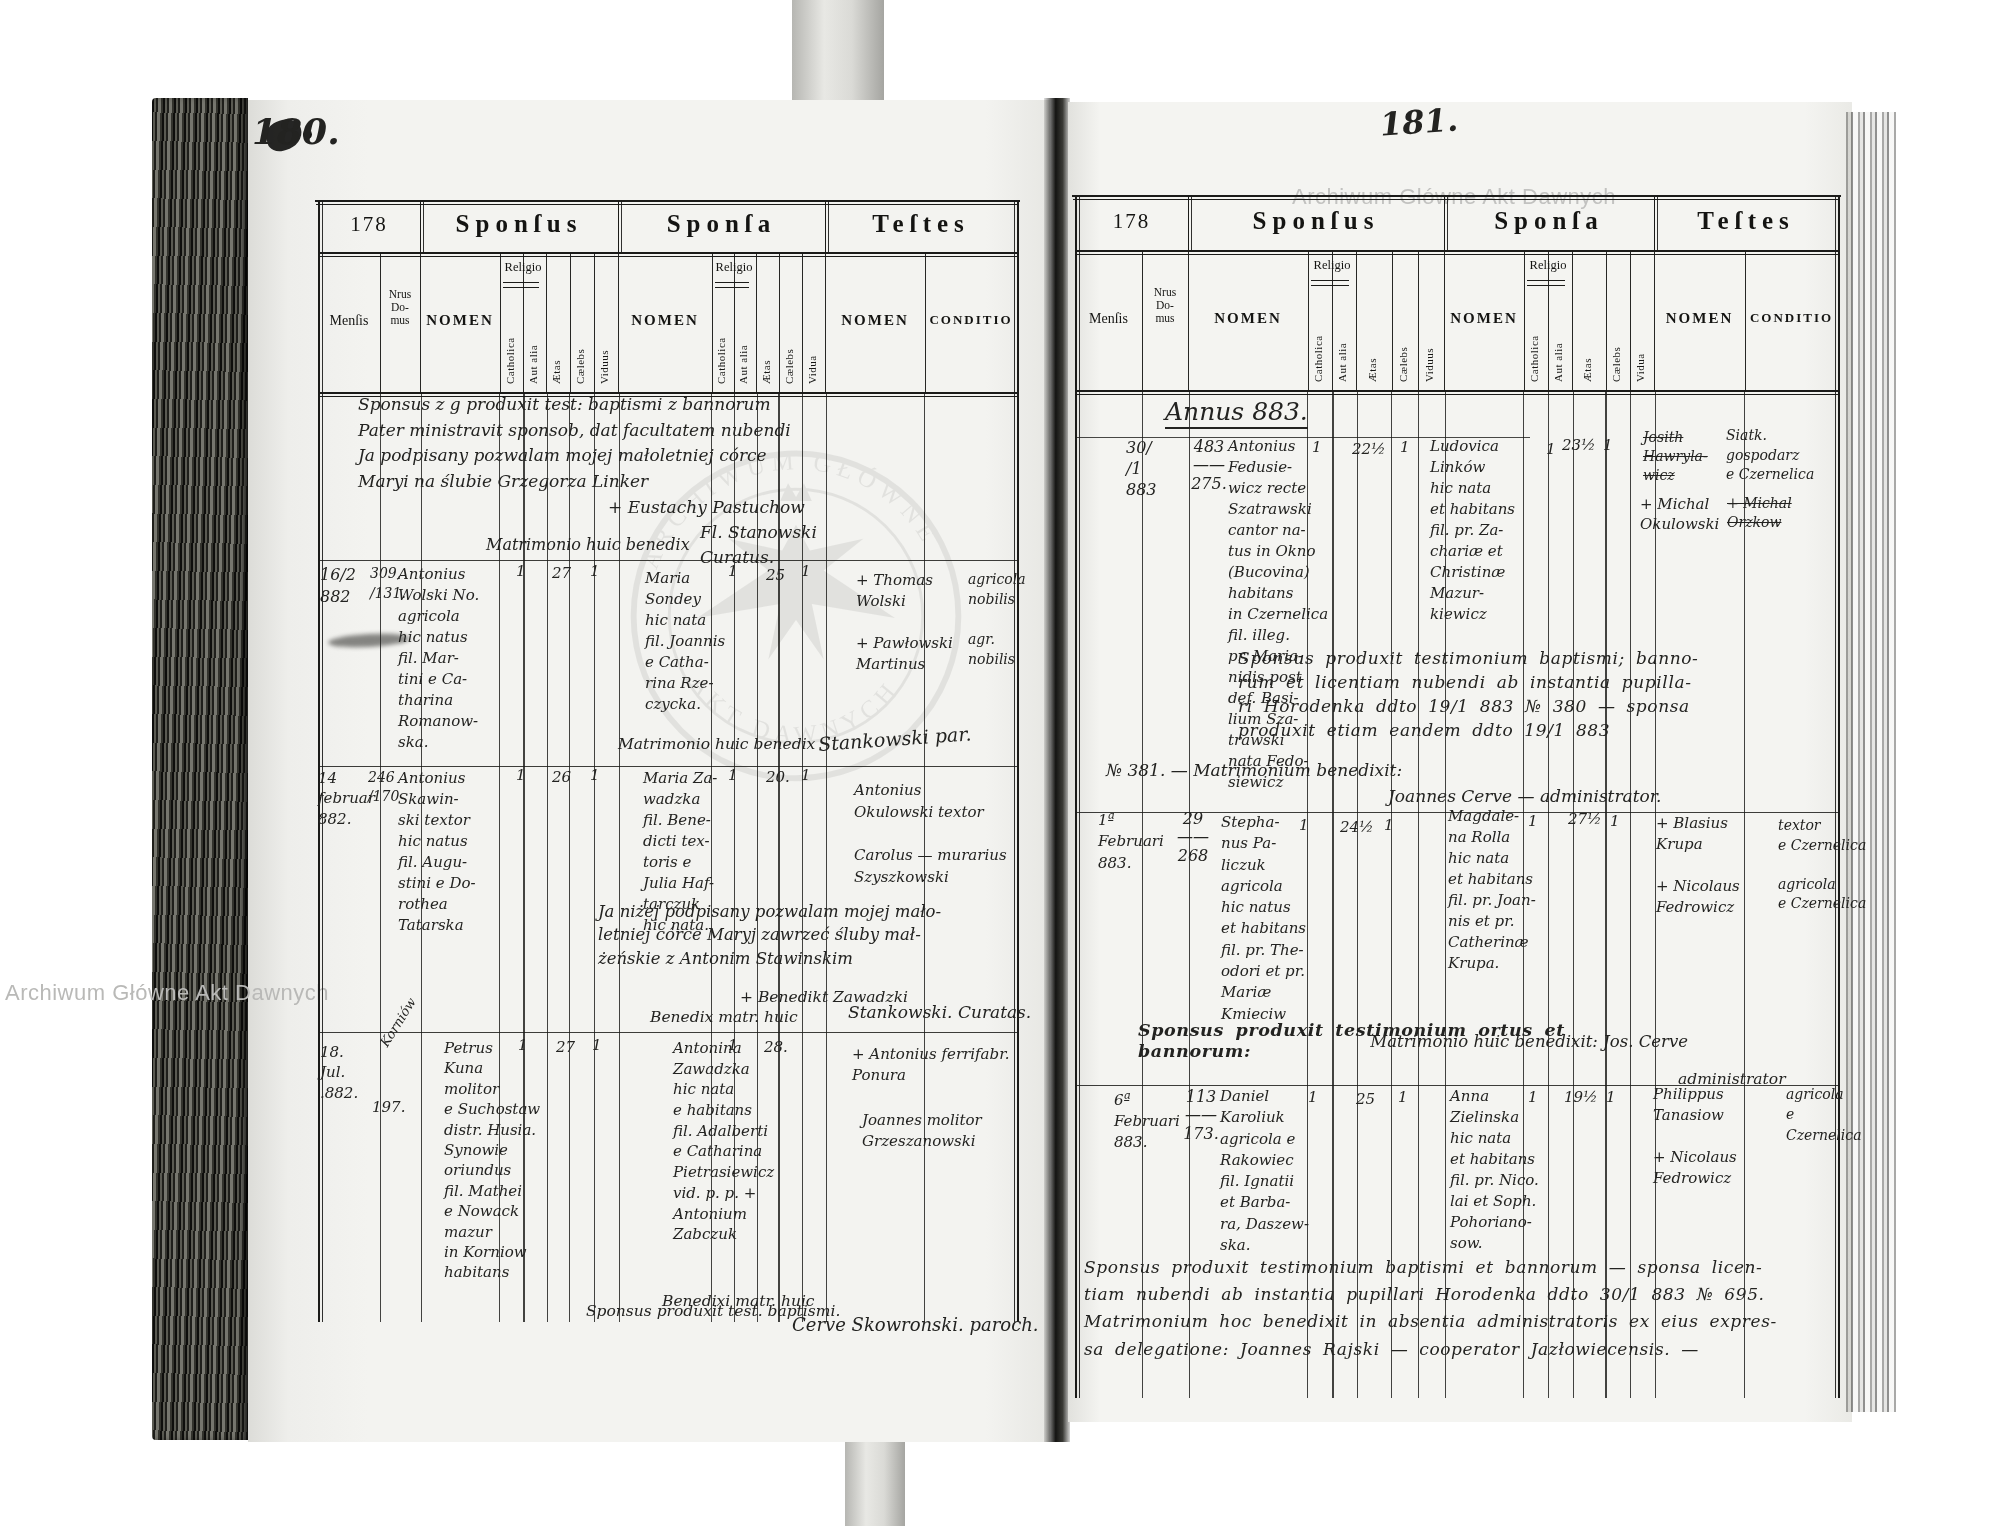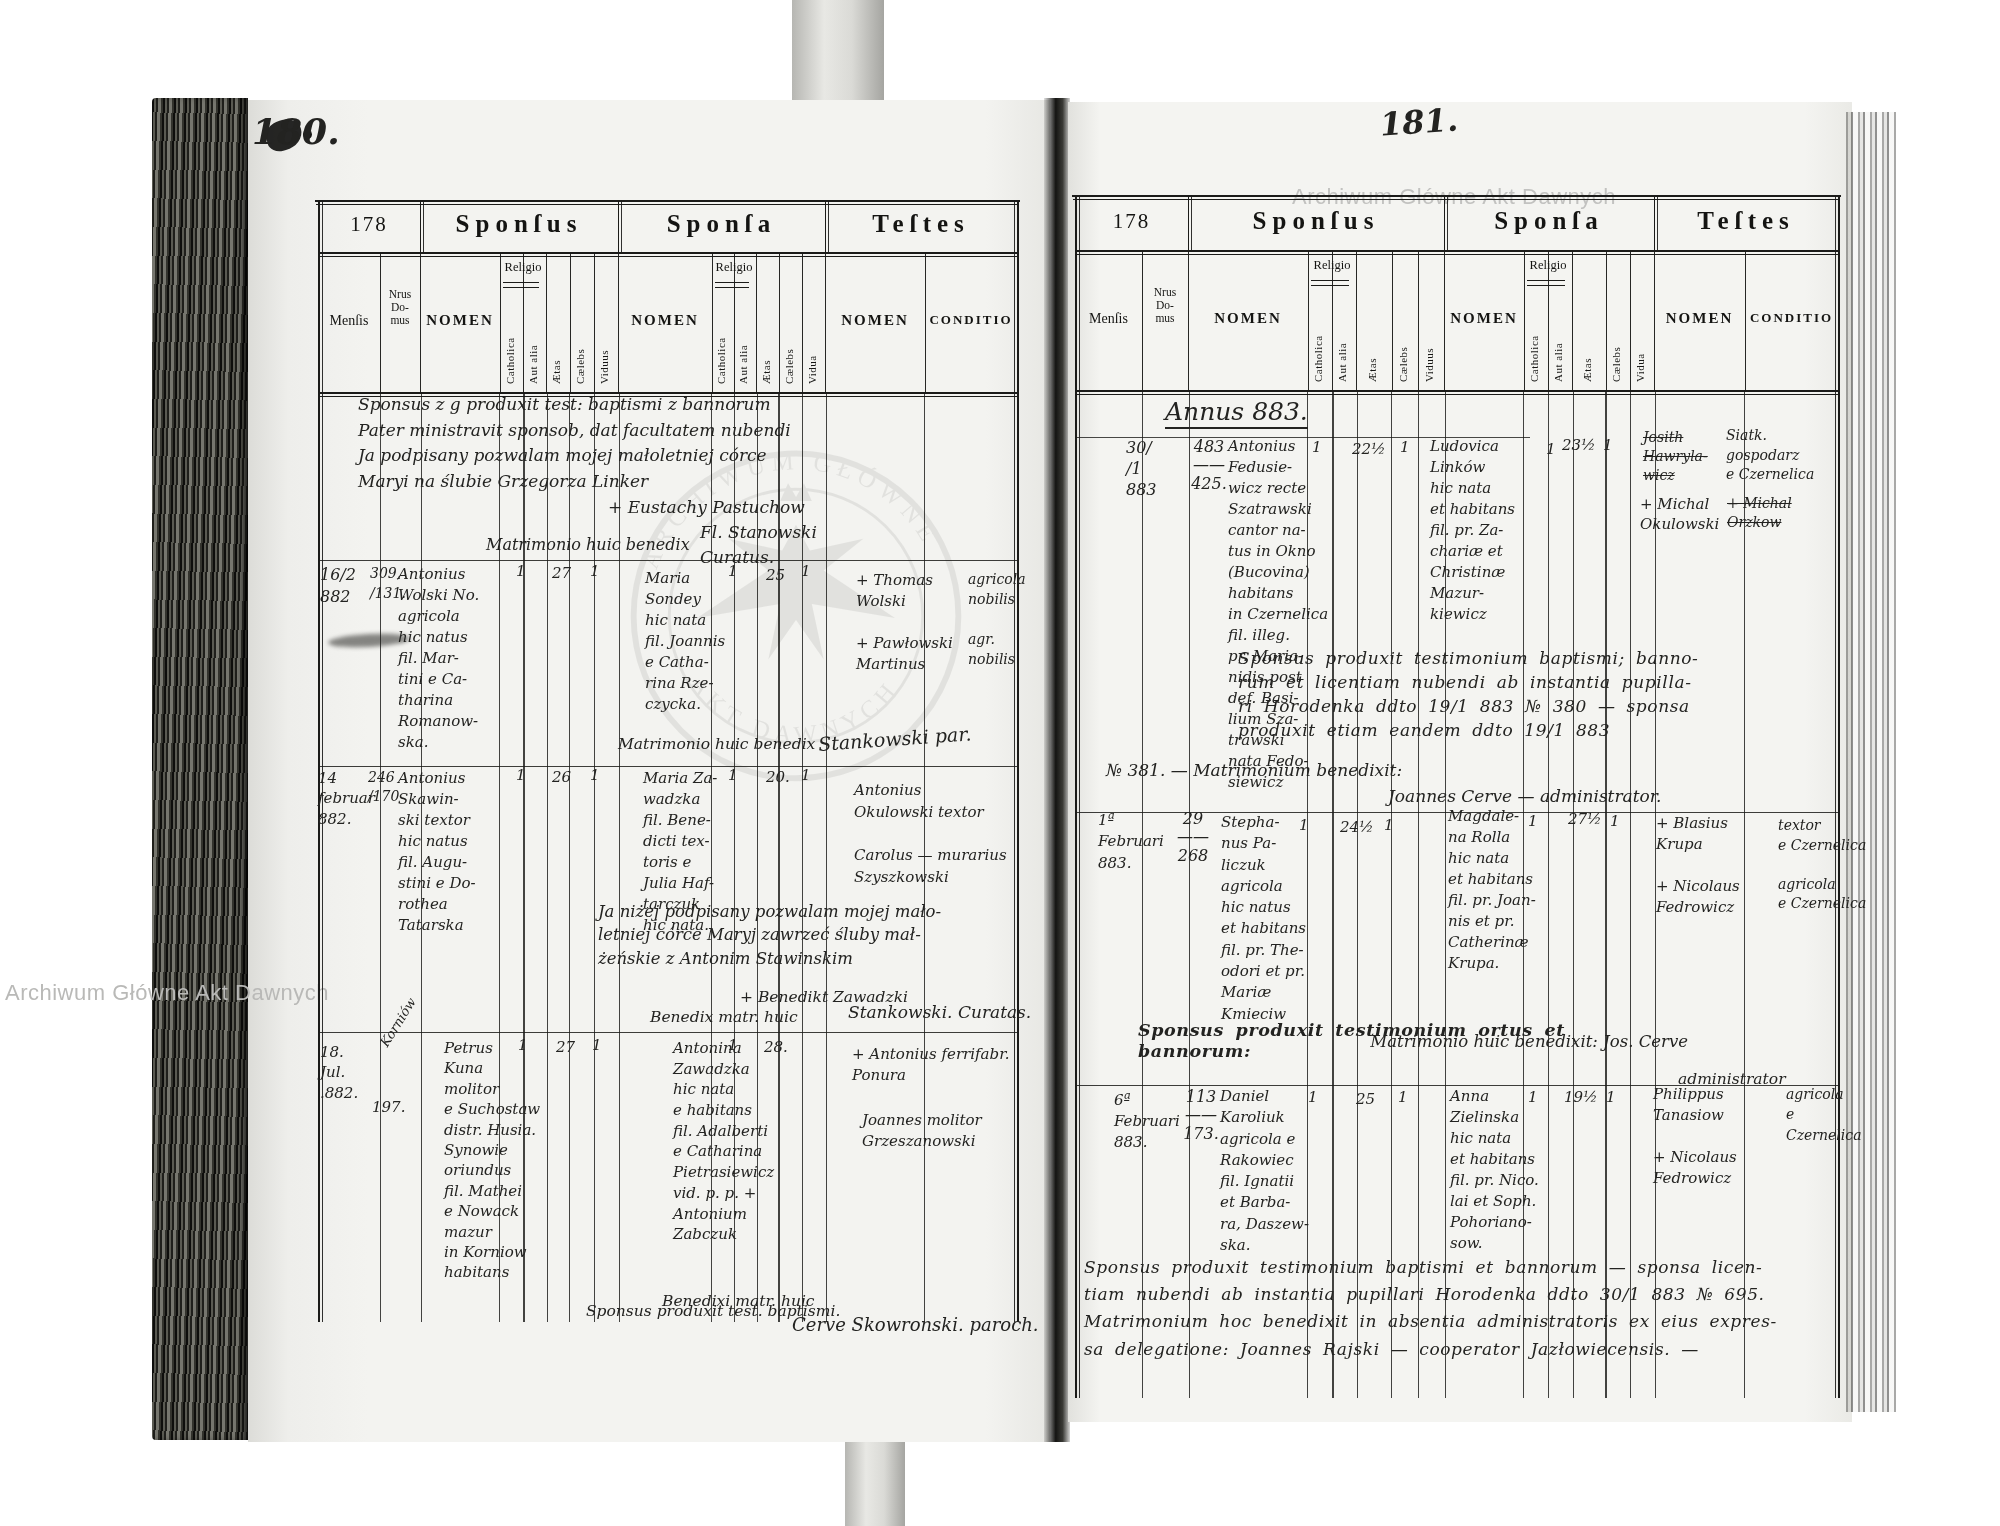--- a/index.html
+++ b/index.html
@@ -366,21 +366,21 @@
       <div class="hw " style="left: 554px; top: 1302px; font-size: 15.5px; line-height: 1.2; width: 310px; margin-left: 32px;">Sponsus produxit test. baptismi.</div>
       <div class="hw " style="left: 662px; top: 1292px; font-size: 15.5px; line-height: 1.2; width: 230px;">Benedixi matr. huic</div>
       <div class="hw " style="left: 792px; top: 1314px; font-size: 18px; line-height: 1.2; width: 270px;">Cerve Skowronski. paroch.</div>
       <div class="hw bold slant" style="left: 1380px; top: 104px; font-size: 32px; line-height: 1.1; width: 110px;">181.</div>
       <div class="hw underl" style="left: 1165px; top: 398px; font-size: 25px; line-height: 1.1;">Annus 883.</div>
       <div class="hw " style="left: 1126px; top: 438px; font-size: 16px; line-height: 1.3; width: 54px;">30/
 /1
 883</div>
       <div class="hw center" style="left: 1186px; top: 438px; font-size: 16px; line-height: 1.15; width: 46px;">483
 ——
-425.</div>
+275.</div>
       <div class="hw " style="left: 1228px; top: 436px; font-size: 15px; line-height: 1.4; width: 110px;">Antonius
 Fedusie-
 wicz recte
 Szatrawski
 cantor na-
 tus in Okno
 (Bucovina)
 habitans
 in Czernelica
 fil. illeg.

